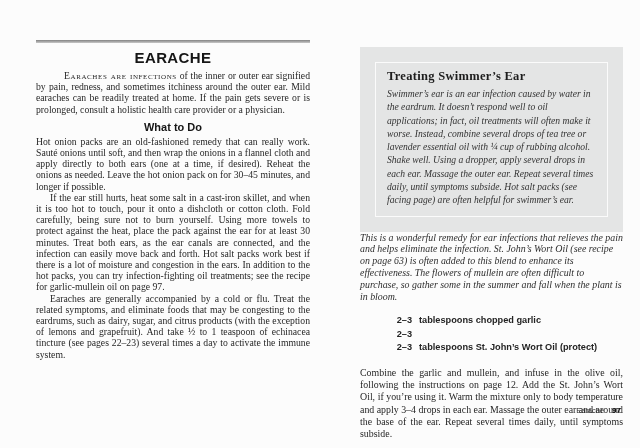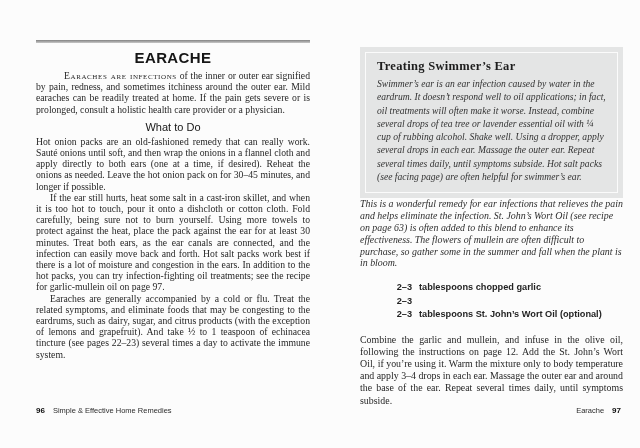--- a/index.html
+++ b/index.html
@@ -35,42 +35,42 @@
     font-size:9.7px;
     line-height:11.2px;
     text-align:justify;
     color:#262626;
   }
   .smallcaps{font-variant:small-caps;letter-spacing:.6px;margin-left:28px;}
   .subheading{
     margin:6px 0 3px 0;
     text-align:center;
     font-family:"Liberation Sans", sans-serif;
-    font-weight:normal;
+    font-weight:bold;
     font-size:11px;
     color:#161616;
   }
   .indent{text-indent:14px;}
 
   .footer{
     position:absolute;top:406px;
     font-family:"Liberation Sans", sans-serif;
     font-size:7.5px;
     color:#2c2c2c;
     display:flex;align-items:baseline;gap:8px;
   }
   .footer-left{left:0;}
   .footer-right{right:2px;}
   .page-num{font-weight:bold;font-size:8px;color:#111;}
 
   
   .sidebar-box{
     margin-top:47px;
     background:#e4e5e5;
-    padding:5px;
+    padding:15px;
   }
   .sidebar-box-inner{
     border:1px solid #fbfbfb;
     padding:6px 11px 9px 11px;
   }
   .box-title{
     margin:0 0 3px 0;
     font-size:12.5px;
     font-weight:bold;
     letter-spacing:.3px;
@@ -123,45 +123,41 @@
 <body>
 
 <div class="page page-left">
   <div class="section-rule"></div>
   <h1 class="chapter-title">EARACHE</h1>
   <p class="body-text"><span class="smallcaps">Earaches are infections</span><span> of the inner or outer ear signified by pain, redness, and sometimes itchiness around the outer ear. Mild earaches can be readily treated at home. If the pain gets severe or is prolonged, consult a holistic health care provider or a physician.</span></p>
   <h2 class="subheading">What to Do</h2>
   <p class="body-text">Hot onion packs are an old-fashioned remedy that can really work. Sauté onions until soft, and then wrap the onions in a flannel cloth and apply directly to both ears (one at a time, if desired). Reheat the onions as needed. Leave the hot onion pack on for 30–45 minutes, and longer if possible.</p>
   <p class="body-text indent">If the ear still hurts, heat some salt in a cast-iron skillet, and when it is too hot to touch, pour it onto a dishcloth or cotton cloth. Fold carefully, being sure not to burn yourself. Using more towels to protect against the heat, place the pack against the ear for at least 30 minutes. Treat both ears, as the ear canals are connected, and the infection can easily move back and forth. Hot salt packs work best if there is a lot of moisture and congestion in the ears. In addition to the hot packs, you can try infection-fighting oil treatments; see the recipe for garlic-mullein oil on page 97.</p>
   <p class="body-text indent">Earaches are generally accompanied by a cold or flu. Treat the related symptoms, and eliminate foods that may be congesting to the eardrums, such as dairy, sugar, and citrus products (with the exception of lemons and grapefruit). And take ½ to 1 teaspoon of echinacea tincture (see pages 22–23) several times a day to activate the immune system.</p>
-  <div class="footer footer-left">
-    <span class="page-num">96</span>
-    <span>Simple &amp; Effective Home Remedies</span>
-  </div>
 </div>
 
 <div class="page page-right">
   <div class="sidebar-box">
     <div class="sidebar-box-inner">
       <h3 class="box-title">Treating Swimmer’s Ear</h3>
       <p class="box-body">Swimmer’s ear is an ear infection caused by water in the eardrum. It doesn’t respond well to oil applications; in fact, oil treatments will often make it worse. Instead, combine several drops of tea tree or lavender essential oil with ¼ cup of rubbing alcohol. Shake well. Using a dropper, apply several drops in each ear. Massage the outer ear. Repeat several times daily, until symptoms subside. Hot salt packs (see facing page) are often helpful for swimmer’s ear.</p>
     </div>
   </div>
   <p class="recipe-intro">This is a wonderful remedy for ear infections that relieves the pain and helps eliminate the infection. St. John’s Wort Oil (see recipe on page 63) is often added to this blend to enhance its effectiveness. The flowers of mullein are often difficult to purchase, so gather some in the summer and fall when the plant is in bloom.</p>
   <div class="ingredients">
     <div class="ingredient-row">
       <span class="ingredient-qty">2–3</span>
       <span class="ingredient-item">tablespoons chopped garlic</span>
     </div>
     <div class="ingredient-row">
       <span class="ingredient-qty">2–3</span>
     </div>
     <div class="ingredient-row">
       <span class="ingredient-qty">2–3</span>
-      <span class="ingredient-item">tablespoons St. John’s Wort Oil (optional)</span>
+      <span class="ingredient-item">tablespoons St. John’s Wort Oil (protect)</span>
     </div>
   </div>
   <p class="instructions">Combine the garlic and mullein, and infuse in the olive oil, following the instructions on page 12. Add the St. John’s Wort Oil, if you’re using it. Warm the mixture only to body temperature and apply 3–4 drops in each ear. Massage the outer ear and around the base of the ear. Repeat several times daily, until symptoms subside.</p>
   <div class="footer footer-right">
     <span class="chapter-name">Earache</span>
     <span class="page-num">97</span>
   </div>
 </div>
 
 </body></html>

